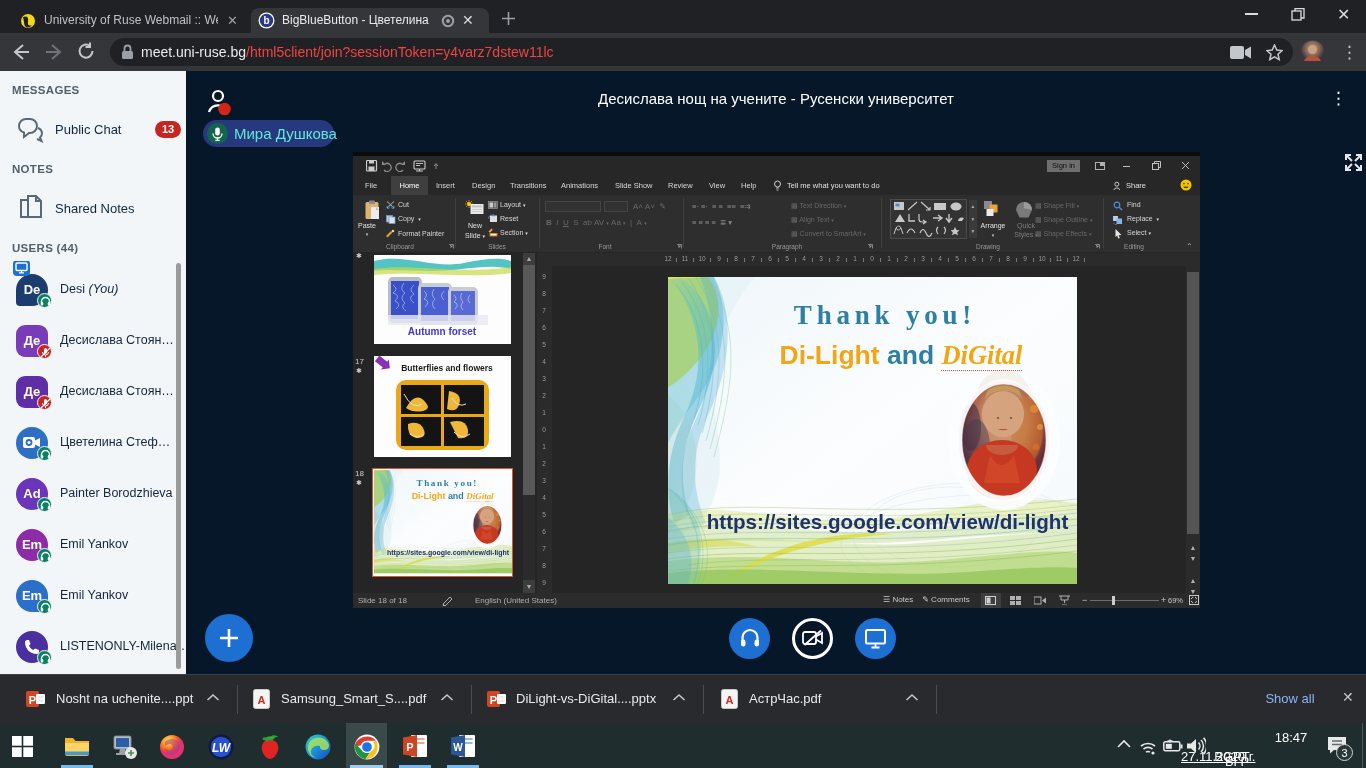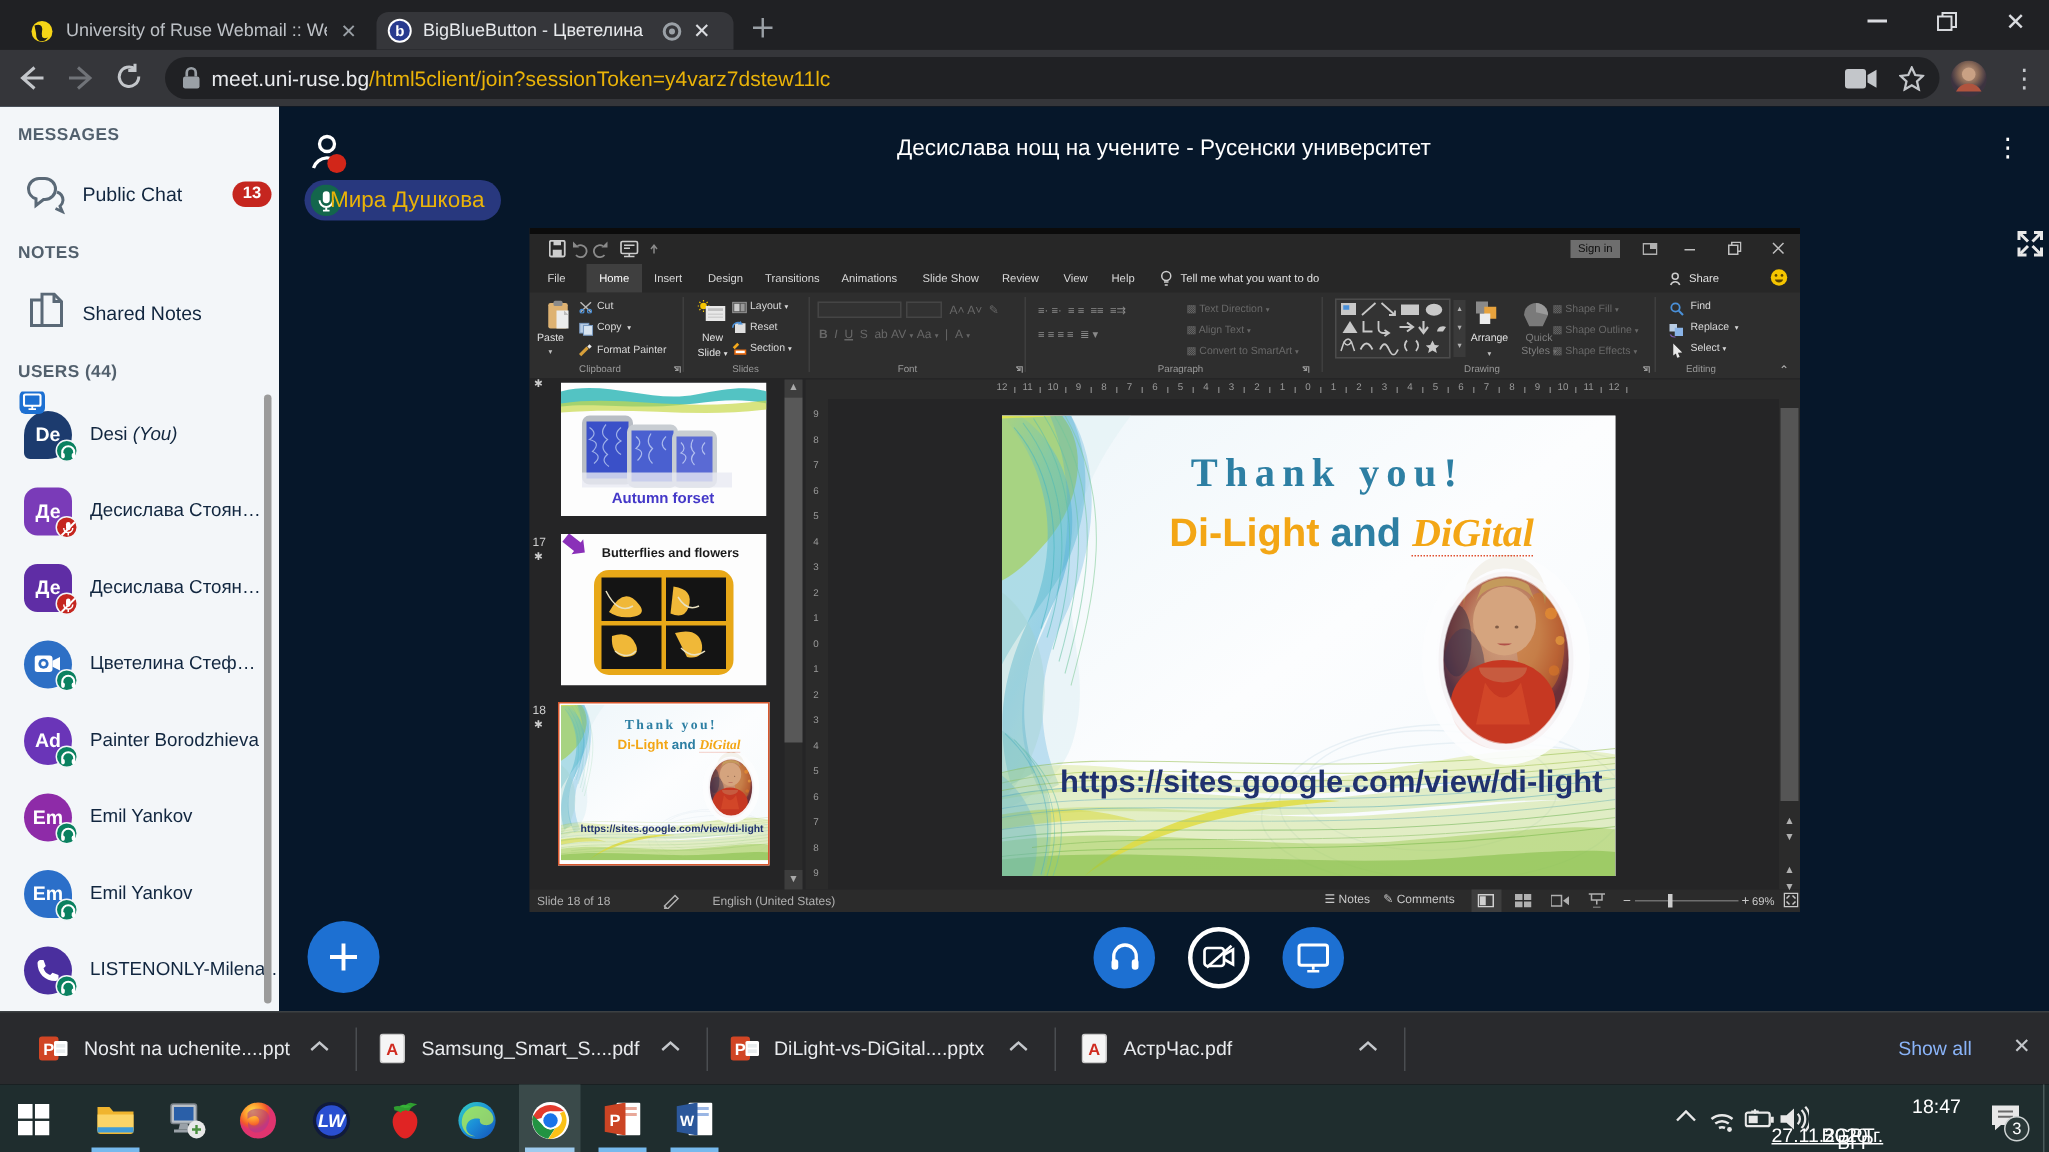--- a/index.html
+++ b/index.html
@@ -76,21 +76,21 @@
     </svg>
   <svg class="abs" style="left:77px;top:42px" width="18" height="18">
       <path d="M15.5 9 A6.5 6.5 0 1 1 13 4" stroke="#c3c6ca" stroke-width="2" fill="none"></path>
       <path d="M13 0.5 V5 H8.5" fill="none" stroke="#c3c6ca" stroke-width="2"></path>
     </svg>
   <div class="abs" id="omnibox"></div>
   <svg class="abs" style="left:121px;top:44px" width="13" height="16">
       <rect x="1" y="7" width="11" height="8" rx="1.5" fill="#9aa0a6"></rect>
       <path d="M3.5 7 V4.5 a3 3 0 0 1 6 0 V7" fill="none" stroke="#9aa0a6" stroke-width="1.8"></path>
     </svg>
-  <div class="abs" style="left:141px;top:44px;font-size:14px;color:#e8eaed;">meet.uni-ruse.bg<span style="color:#eab308;">/html5client/join?sessionToken=y4varz7dstew11lc</span></div>
+  <div class="abs" style="left:141px;top:44px;font-size:14px;color:#e8eaed;">meet.uni-ruse.bg<span style="color:#ef4444;">/html5client/join?sessionToken=y4varz7dstew11lc</span></div>
   <svg class="abs" style="left:1230px;top:45px" width="22" height="15">
       <rect x="0" y="1" width="14" height="13" rx="2" fill="#c3c6ca"></rect>
       <path d="M15 5 L21 1.5 V13.5 L15 10 Z" fill="#c3c6ca"></path>
     </svg>
   <svg class="abs" style="left:1266px;top:44px" width="17" height="17">
       <path d="M8.5 1 L10.8 6 L16 6.6 L12 10.2 L13.2 15.6 L8.5 12.8 L3.8 15.6 L5 10.2 L1 6.6 L6.2 6 Z" fill="none" stroke="#c3c6ca" stroke-width="1.5"></path>
     </svg>
   <svg class="abs" style="left:1300px;top:40px" width="25" height="25">
       <defs>
         <radialGradient id="avg" cx="50%" cy="35%">
@@ -234,21 +234,21 @@
         <path d="M4 24 a9.5 9.5 0 0 1 18-0.5" fill="none" stroke="#fff" stroke-width="2.2"></path>
         <circle cx="19.5" cy="21" r="6.3" fill="#d22619"></circle>
       </svg>
 
     <div class="abs" style="left:203px;top:49px;width:131px;height:27px;border-radius:14px;background:#28387e;"></div>
     <svg class="abs" style="left:207px;top:52px" width="21" height="21">
         <circle cx="10.5" cy="10.5" r="10.5" fill="#13664c"></circle>
         <rect x="8.2" y="4.5" width="4.6" height="8" rx="2.3" fill="#fff"></rect>
         <path d="M6 10.5 a4.5 4.5 0 0 0 9 0 M10.5 15 v2.2 M8.3 17.4 h4.4" fill="none" stroke="#fff" stroke-width="1.3"></path>
       </svg>
-    <div class="abs" style="left:220px;top:54px;color:#eab308;font-size:15px;">Мира Душкова</div>
+    <div class="abs" style="left:234px;top:54px;color:#5eead4;font-size:15px;">Мира Душкова</div>
 
     <svg class="abs" style="left:1344px;top:82px" width="19" height="19">
         <path d="M7 2 H2 V7 M12 2 H17 V7 M2 12 V17 H7 M17 12 V17 H12" fill="none" stroke="#e8e8e8" stroke-width="2"></path>
         <path d="M3 3 L8 8 M16 3 L11 8 M3 16 L8 11 M16 16 L11 11" stroke="#e8e8e8" stroke-width="2"></path>
       </svg>
 
     <div class="abs" style="left:205px;top:543px;width:48px;height:48px;border-radius:50%;background:#1d70d2;"></div>
     <svg class="abs" style="left:217px;top:555px" width="24" height="24">
         <path d="M12 3 V21 M3 12 H21" stroke="#fff" stroke-width="2.6"></path>
       </svg>

